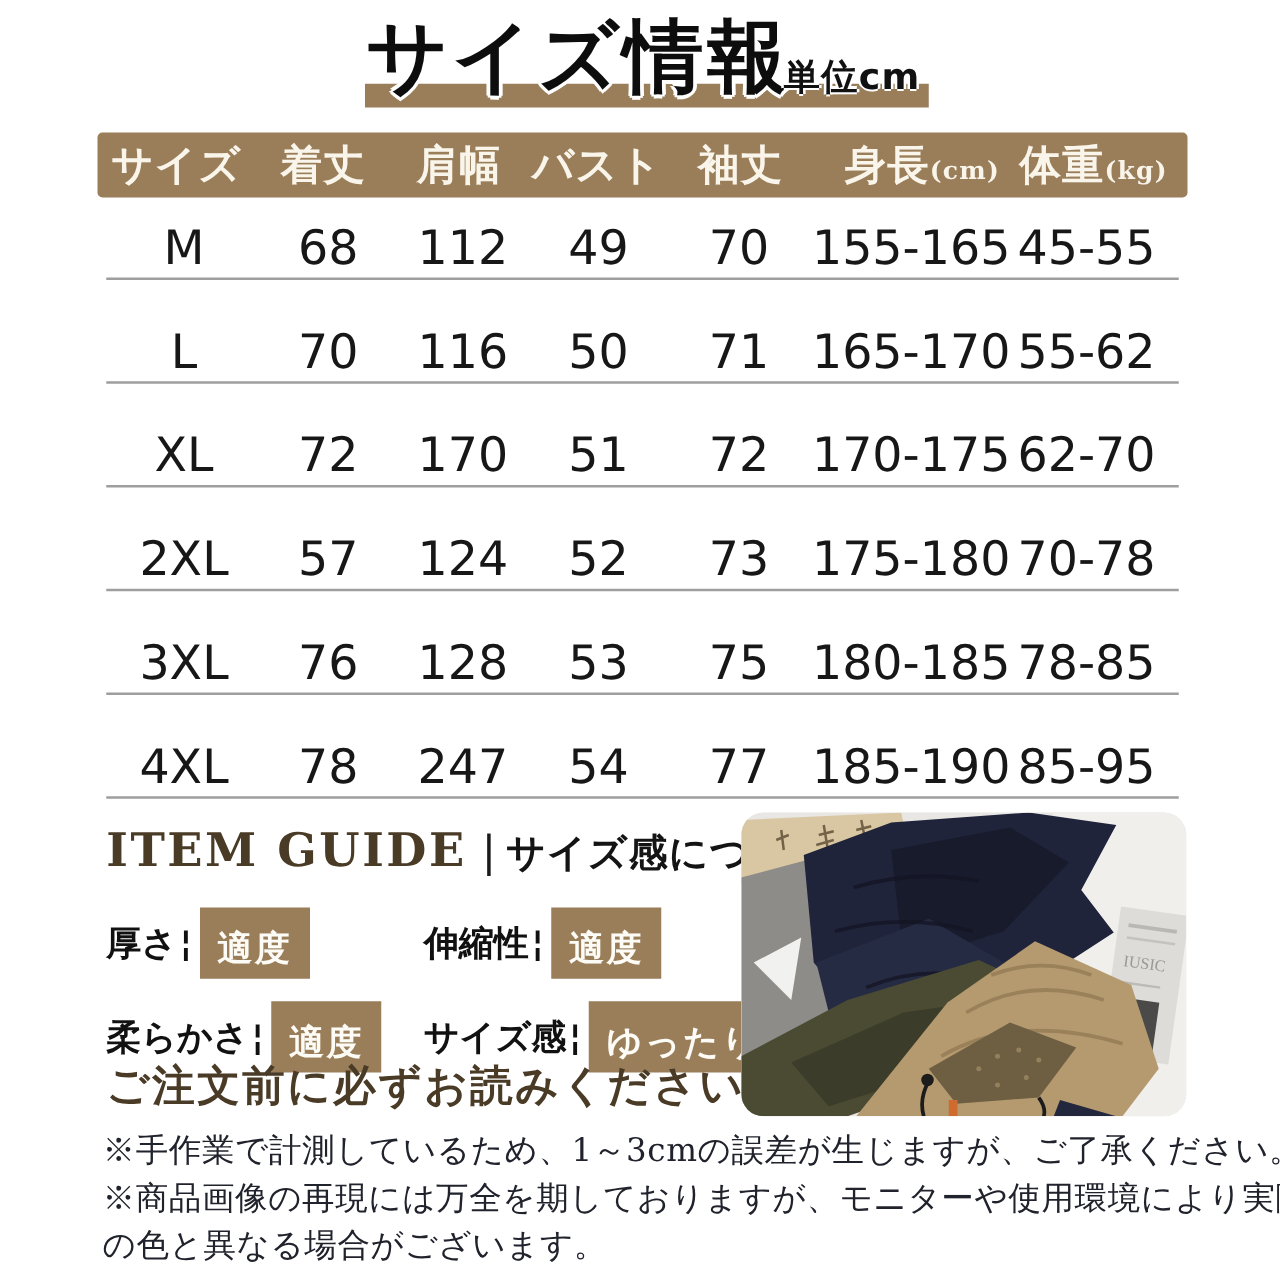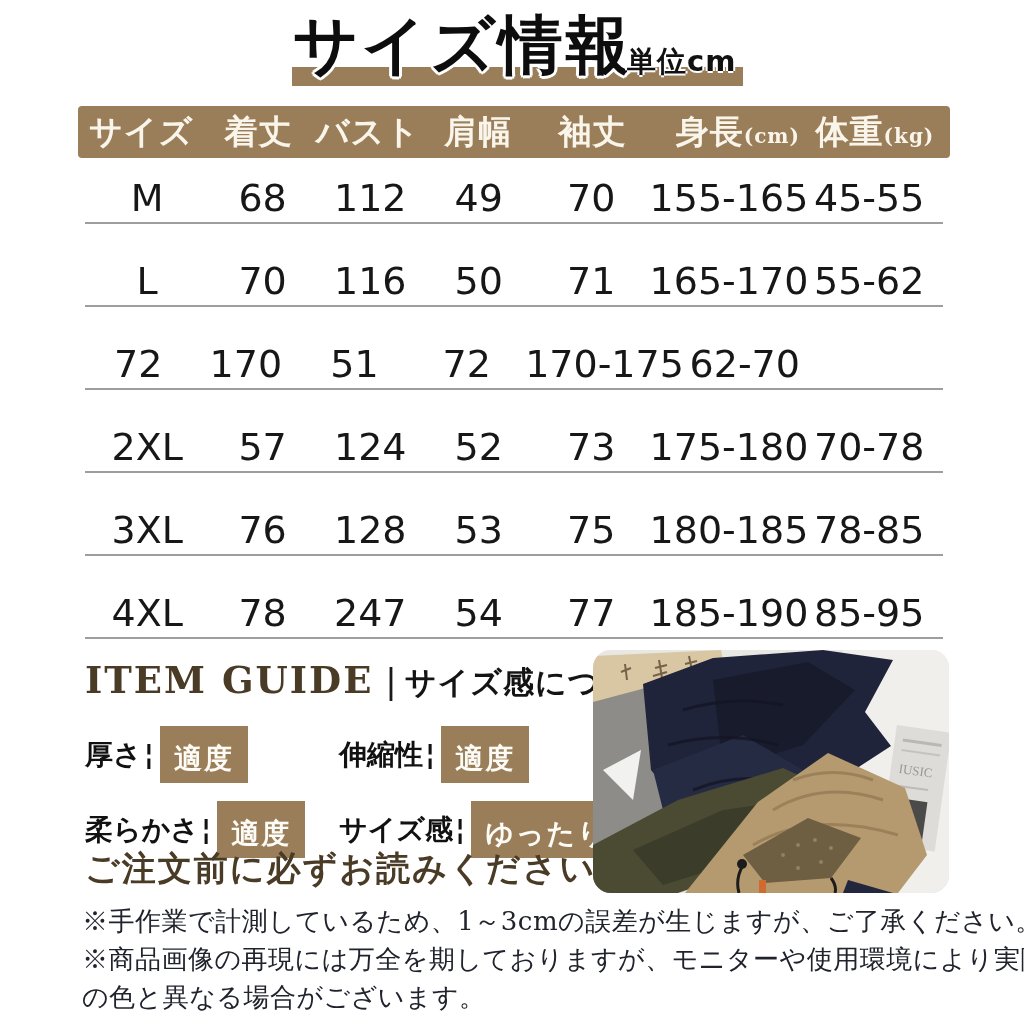--- a/index.html
+++ b/index.html
@@ -76,22 +76,22 @@
 <div class="page">
 
   <div class="title-bar"></div>
   <div class="page-title">サイズ情報</div>
   <div class="title-unit">単位cm</div>
 
   <div class="size-table">
     <div class="size-header">
       <div class="hcell c1">サイズ</div>
       <div class="hcell c2">着丈</div>
+      <div class="hcell c4">肩幅</div>
       <div class="hcell c3">バスト</div>
-      <div class="hcell c4">肩幅</div>
       <div class="hcell c5">袖丈</div>
       <div class="hcell c6"><span>身長</span><span class="hunit">(cm)</span></div>
       <div class="hcell c7"><span>体重</span><span class="hunit">(kg)</span></div>
     </div>
     <div class="size-body">
       <div class="size-row first">
         <div class="dcell c1">M</div>
         <div class="dcell c2">68</div>
         <div class="dcell c3">112</div>
         <div class="dcell c4">49</div>
@@ -102,20 +102,21 @@
       <div class="size-row">
         <div class="dcell c1">L</div>
         <div class="dcell c2">70</div>
         <div class="dcell c3">116</div>
         <div class="dcell c4">50</div>
         <div class="dcell c5">71</div>
         <div class="dcell c6">165-170</div>
         <div class="dcell c7">55-62</div>
       </div>
       <div class="size-row">
+        <div class="dcell c1">XL</div>
         <div class="dcell c2">72</div>
         <div class="dcell c3">170</div>
         <div class="dcell c4">51</div>
         <div class="dcell c5">72</div>
         <div class="dcell c6">170-175</div>
         <div class="dcell c7">62-70</div>
       </div>
       <div class="size-row">
         <div class="dcell c1">2XL</div>
         <div class="dcell c2">57</div>

